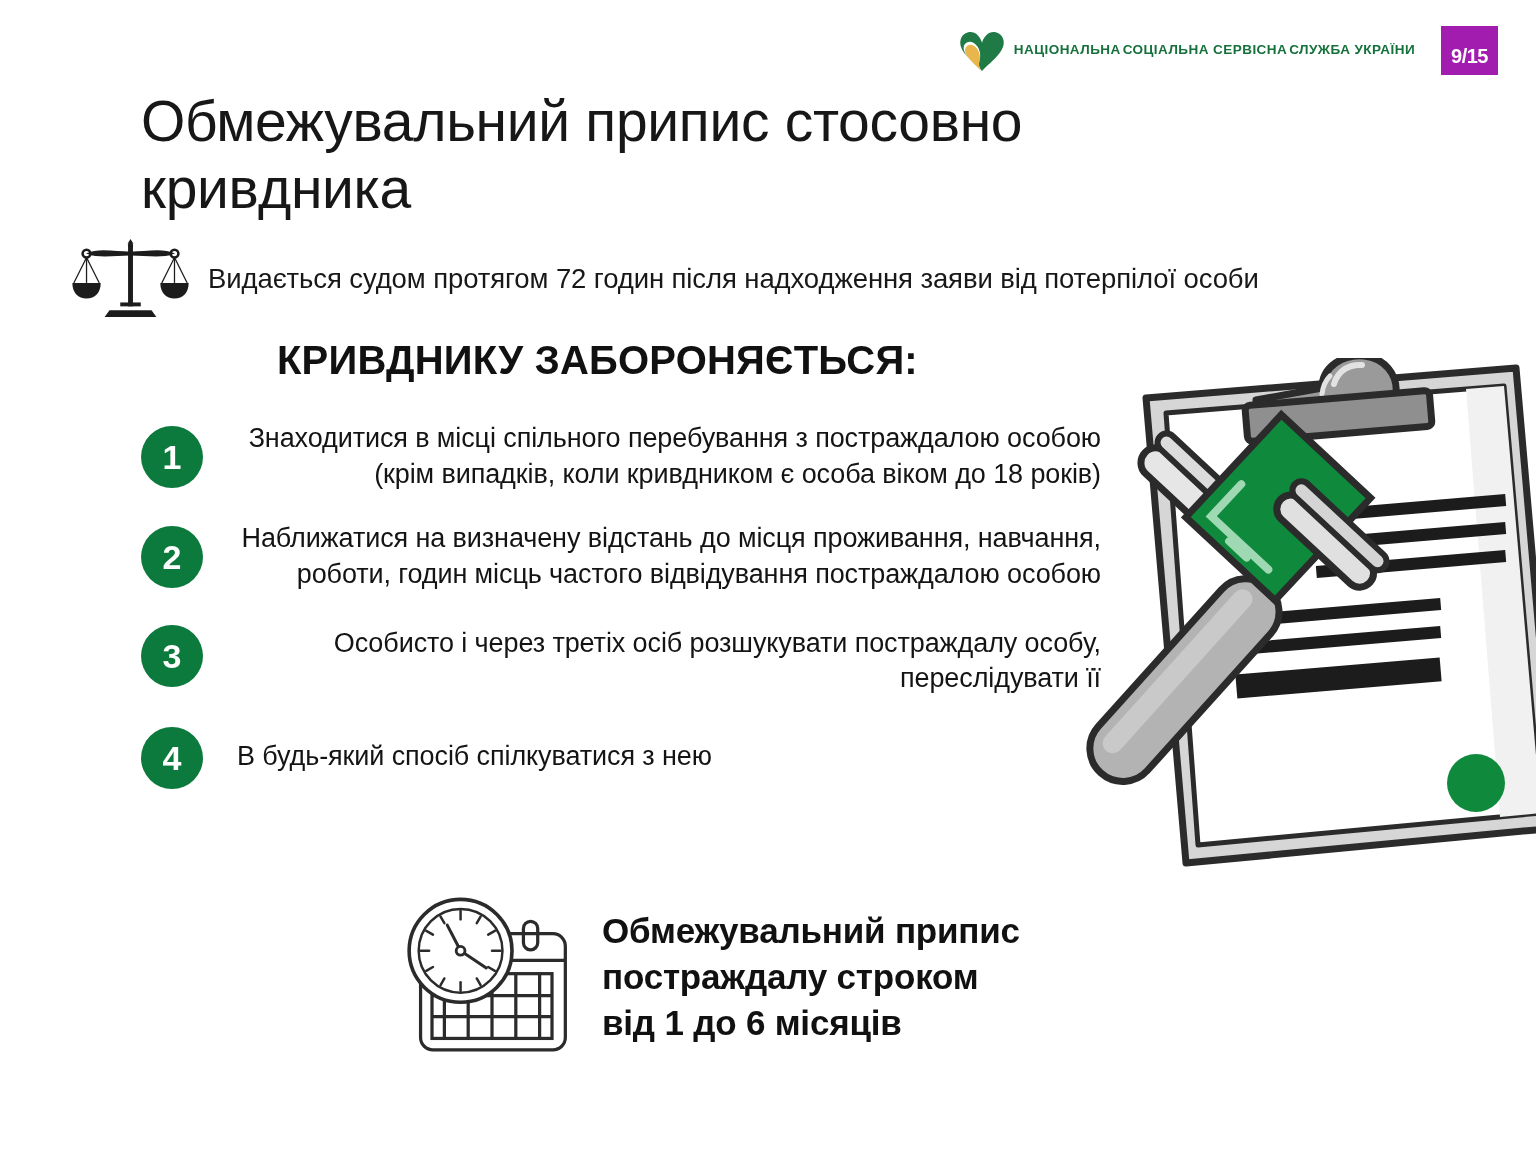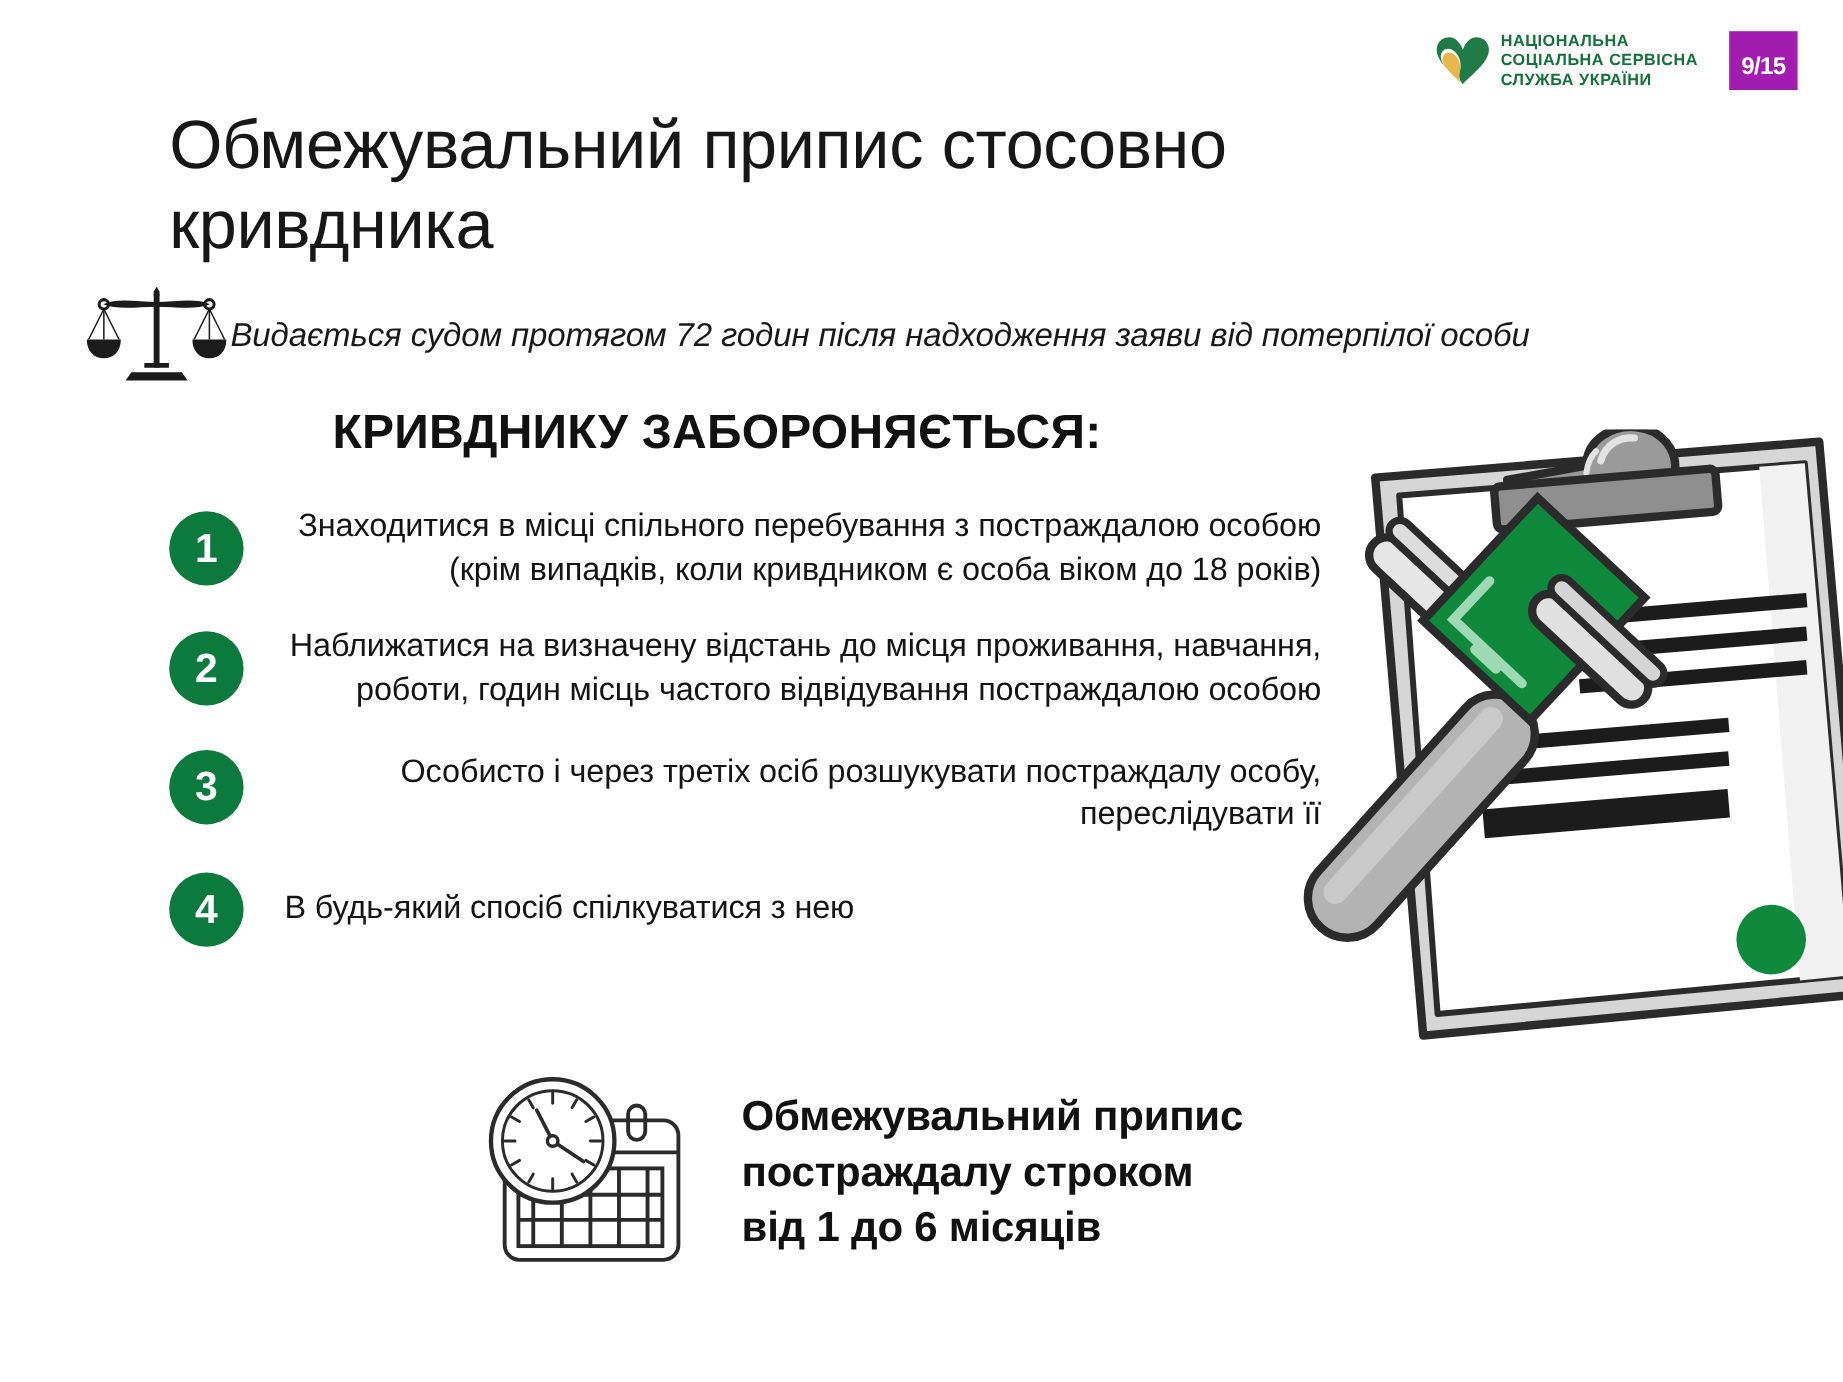--- a/index.html
+++ b/index.html
@@ -36,21 +36,21 @@
   }
 
   .brand-mark {
     width: 46px;
     height: 44px;
     flex: none;
   }
 
   .brand-lines {
     display: flex;
-    flex-direction: column;
+    flex-direction: row;
     justify-content: flex-start;
     gap: 2px;
   }
 
   .brand-line {
     font-size: 13.5px;
     font-weight: 700;
     letter-spacing: 0.45px;
     color: #15703c;
     line-height: 1.08;
@@ -81,23 +81,22 @@
     margin-left: 28px;
   }
 
   
   .subtitle-row {
     position: absolute;
     left: 72px;
     top: 236px;
     display: flex;
     align-items: center;
-    gap: 2px;
+    gap: 18px;
     width: 1420px;
-    font-style: italic;
   }
 
   .scales-icon { width: 118px; height: 86px; flex: none; }
 
   .subtitle-text {
     font-size: 27.5px;
     font-weight: 400;
     color: #181818;
     line-height: 1.25;
     letter-spacing: -0.1px;
@@ -164,21 +163,21 @@
   .list-item.i4 .badge { margin-top: -2px; }
   .list-item.i4 .item-text { padding-top: 10px; }
 
   
   .footer-block {
     position: absolute;
     left: 392px;
     top: 892px;
     display: flex;
     align-items: center;
-    gap: 26px;
+    gap: 10px;
   }
 
   .cal-clock-icon { width: 200px; height: 170px; flex: none; }
 
   .footer-text {
     font-size: 35px;
     font-weight: 700;
     line-height: 1.32;
     color: #111111;
     letter-spacing: -0.2px;

